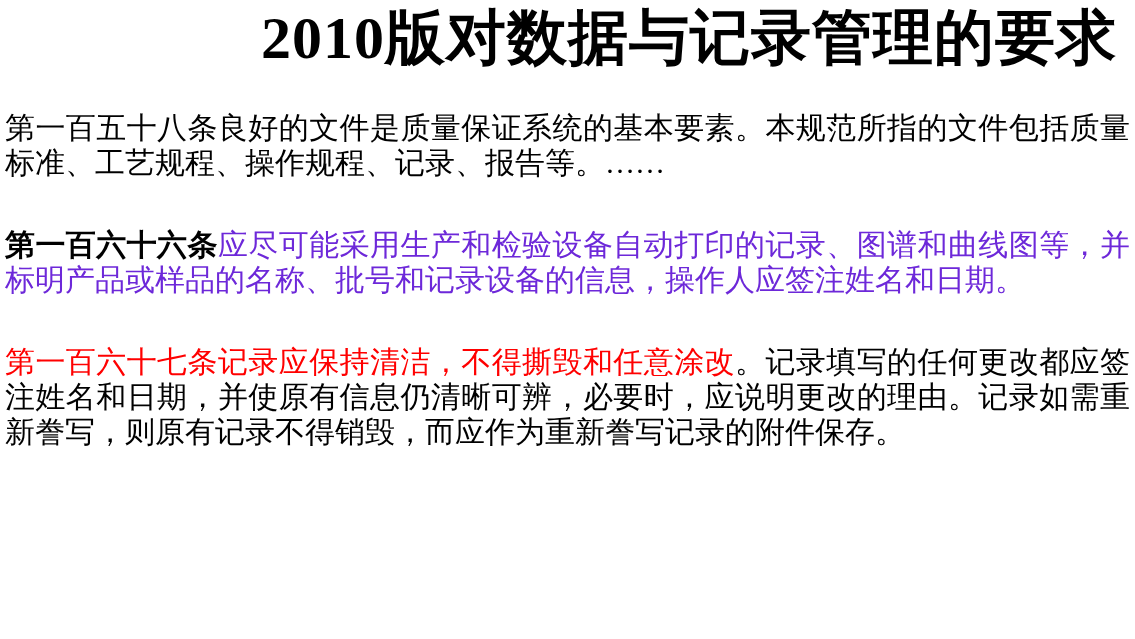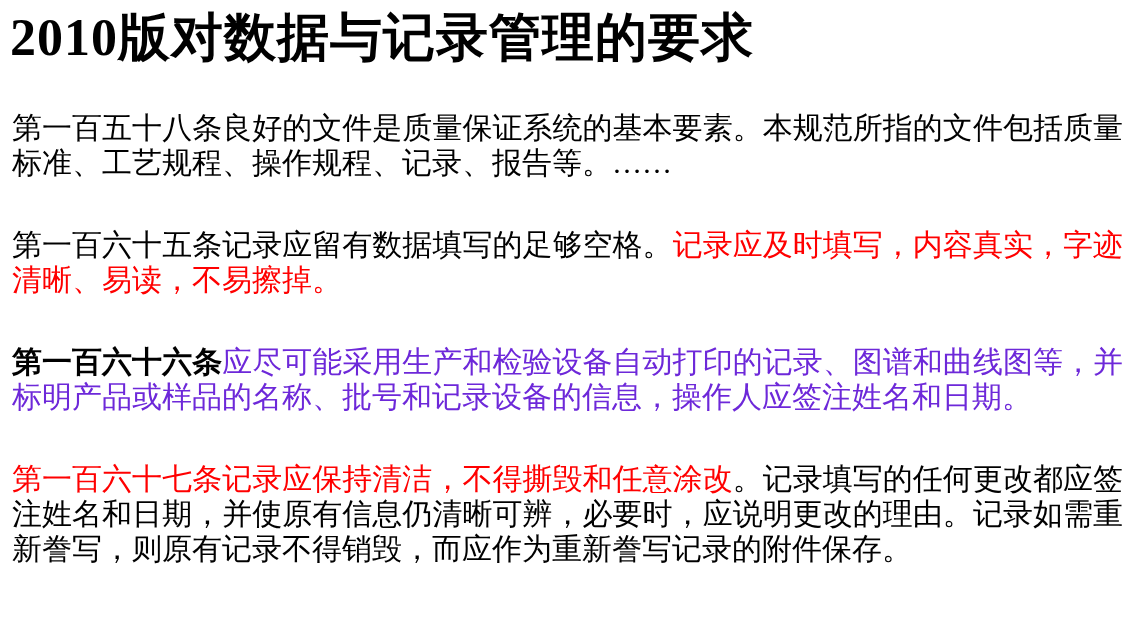--- a/index.html
+++ b/index.html
@@ -8,44 +8,43 @@
     width: 1135px;
     height: 639px;
     background: #ffffff;
     overflow: hidden;
     font-family: "Liberation Serif", "DejaVu Serif", serif;
     color: #000000;
     box-sizing: border-box;
   }
   .title {
     margin: 2px 0 36px 0;
-    padding: 0 10px;
-    text-align: left;
-    font-size: 52px;
+    padding: 0 18px;
+    text-align: right;
+    font-size: 60px;
     line-height: 72px;
     font-weight: bold;
     letter-spacing: 1px;
     white-space: nowrap;
   }
   .body {
-    padding: 0 12px;
+    padding: 0 5px;
     font-size: 30px;
     line-height: 35px;
     text-align: justify;
     text-justify: inter-character;
   }
   .para {
     margin: 0 0 47px 0;
   }
   .para:last-child { margin-bottom: 17px; }
 </style>
 </head>
 <body>
 
 <div class="slide">
   <h1 class="title">2010版对数据与记录管理的要求</h1>
   <div class="body">
       <p class="para"><span style="color: rgb(0, 0, 0);">第一百五十八条良好的文件是质量保证系统的基本要素。本规范所指的文件包括质量标准、工艺规程、操作规程、记录、报告等。……</span></p>
-      <p class="para"><span style="color: rgb(0, 0, 0);">第一百六十五条记录应留有数据填写的足够空格。</span><span style="color: rgb(255, 0, 0);">记录应及时填写，内容真实，字迹清晰、易读，不易擦掉。</span></p>
       <p class="para"><span style="color: rgb(0, 0, 0); font-weight: bold;">第一百六十六条</span><span style="color: #6d28d9;">应尽可能采用生产和检验设备自动打印的记录、图谱和曲线图等，并标明产品或样品的名称、批号和记录设备的信息，操作人应签注姓名和日期。</span></p>
       <p class="para"><span style="color: rgb(255, 0, 0);">第一百六十七条记录应保持清洁，不得撕毁和任意涂改</span><span style="color: rgb(0, 0, 0);">。记录填写的任何更改都应签注姓名和日期，并使原有信息仍清晰可辨，必要时，应说明更改的理由。记录如需重新誊写，则原有记录不得销毁，而应作为重新誊写记录的附件保存。</span></p>
     </div>
 </div>
 
 </body></html>

